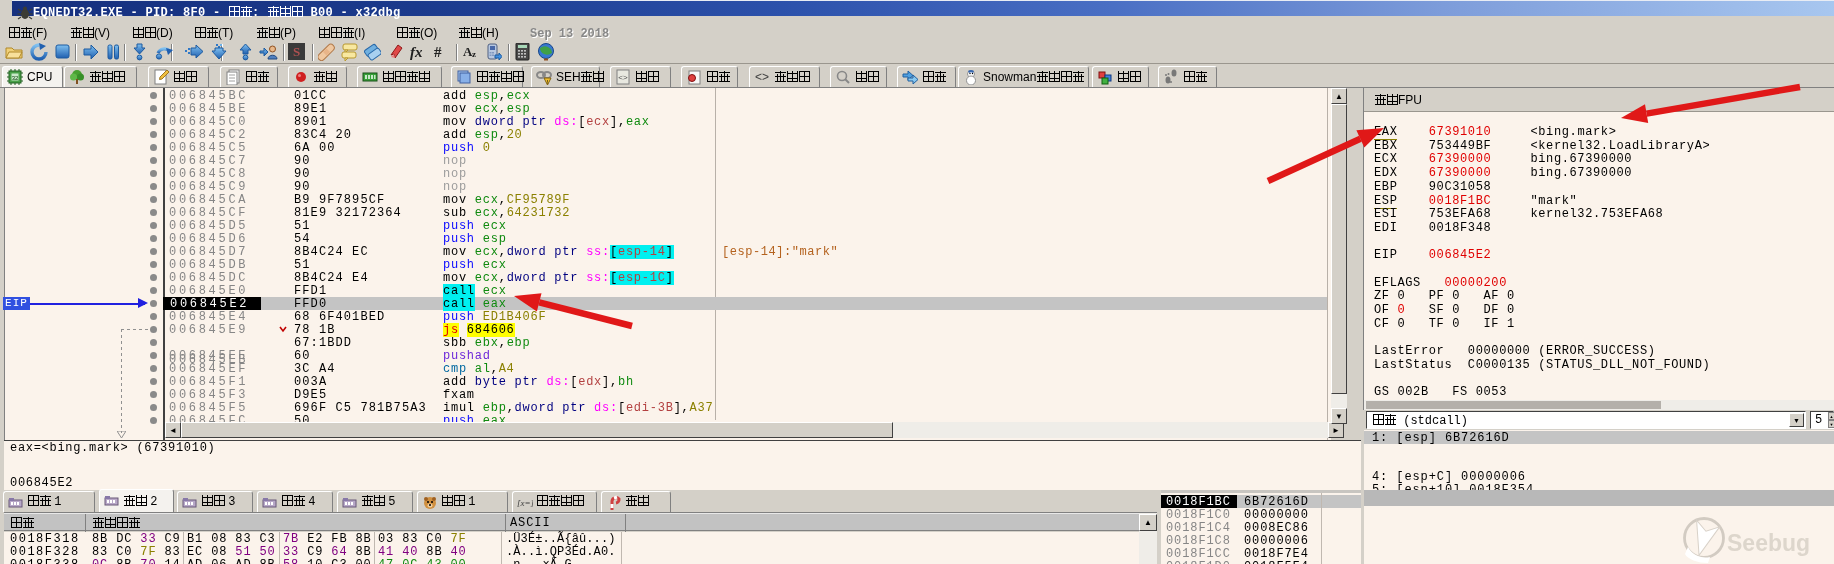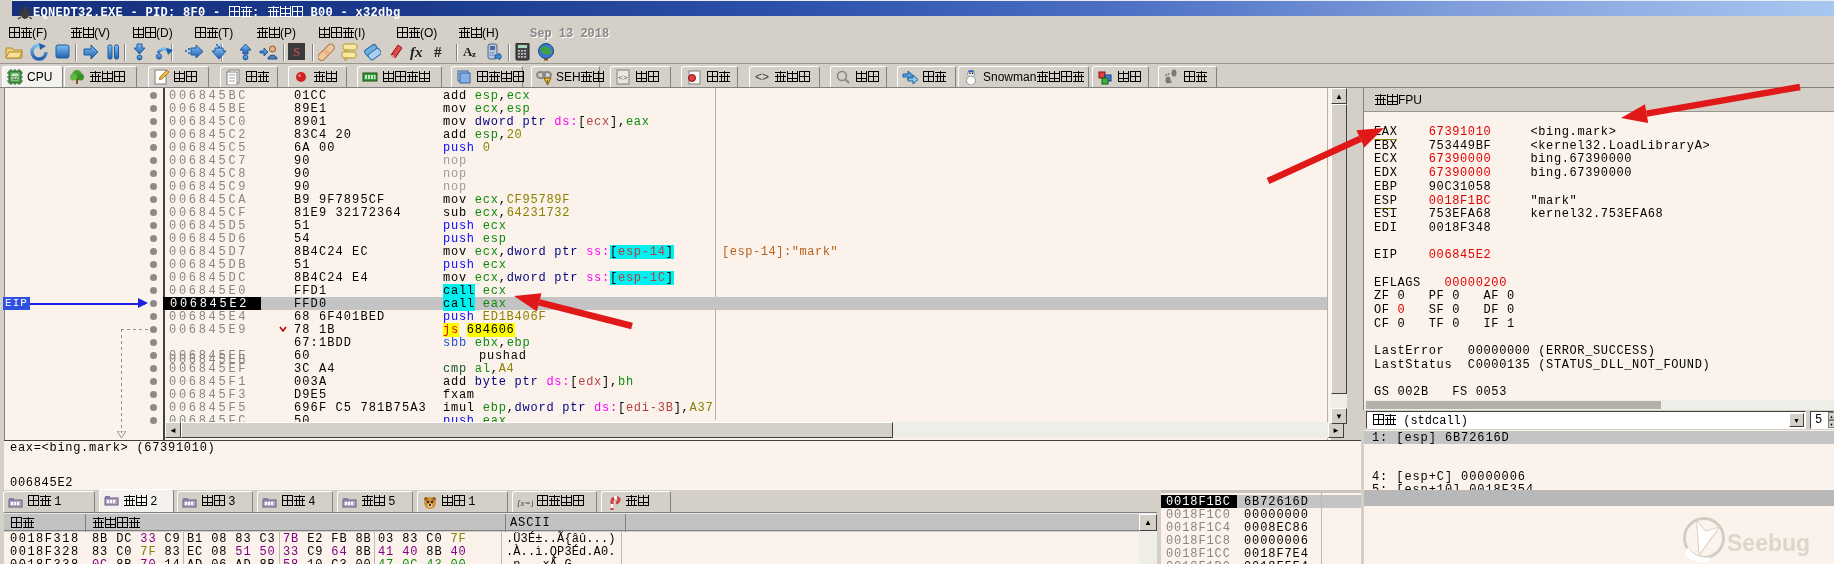--- a/index.html
+++ b/index.html
@@ -409,27 +409,27 @@
 <div class="abs mono" style="left:294px;top:310px;font-size:12px;letter-spacing:1.1px;white-space:nowrap"><span style="color:#000">68 6F401BED</span></div>
 <div class="abs mono" style="left:443px;top:310px;font-size:12px;letter-spacing:0.75px;white-space:nowrap"><span style="color:#0a0aff;">push</span><span style="color:#8b8000;"> ED1B406F</span></div>
 <div class="abs mono" style="left:169px;top:323px;color:#868686;font-size:12px;letter-spacing:2.7px;white-space:nowrap">006845E9</div>
 <div class="abs mono" style="left:294px;top:323px;font-size:12px;letter-spacing:1.1px;white-space:nowrap"><span style="color:#000">78 1B</span></div>
 <div class="abs mono" style="left:443px;top:323px;font-size:12px;letter-spacing:0.75px;white-space:nowrap"><span style="color:#e00000;background:#ffff00;">js</span><span style="color:#000;"> </span><span style="color:#000;background:#ffff00;">684606</span></div>
 <svg class="abs" style="left:279px;top:326px" width="8" height="7" viewBox="0 0 8 7">
     <path d="M1 1 L4 5 L7 1" fill="none" stroke="#c00000" stroke-width="1.6"></path>
   </svg>
 <div class="abs mono" style="left:169px;top:353px;color:#868686;font-size:12px;letter-spacing:2.7px;white-space:nowrap">006845EB</div>
 <div class="abs mono" style="left:294px;top:336px;font-size:12px;letter-spacing:1.1px;white-space:nowrap"><span style="color:#000">67:1BDD</span></div>
-<div class="abs mono" style="left:443px;top:336px;font-size:12px;letter-spacing:0.75px;white-space:nowrap"><span style="color:#1d4ed8;text-align:right;">sbb</span><span style="color:#0f8a0f;"> ebx</span><span style="color:#000;">,</span><span style="color:#0f8a0f;">ebp</span></div>
+<div class="abs mono" style="left:443px;top:336px;font-size:12px;letter-spacing:0.75px;white-space:nowrap"><span style="color:#000000;text-align:right;">sbb</span><span style="color:#0f8a0f;"> ebx</span><span style="color:#000;">,</span><span style="color:#0f8a0f;">ebp</span></div>
 <div class="abs mono" style="left:169px;top:349px;color:#868686;font-size:12px;letter-spacing:2.7px;white-space:nowrap">006845EE</div>
 <div class="abs mono" style="left:294px;top:349px;font-size:12px;letter-spacing:1.1px;white-space:nowrap"><span style="color:#000">60</span></div>
-<div class="abs mono" style="left:443px;top:349px;font-size:12px;letter-spacing:0.75px;white-space:nowrap"><span style="color:#000000;margin-left:36px;">pushad</span></div>
+<div class="abs mono" style="left:443px;top:349px;font-size:12px;letter-spacing:0.75px;white-space:nowrap"><span style="color:#6d28d9;">pushad</span></div>
 <div class="abs mono" style="left:169px;top:362px;color:#868686;font-size:12px;letter-spacing:2.7px;white-space:nowrap">006845EF</div>
 <div class="abs mono" style="left:294px;top:362px;font-size:12px;letter-spacing:1.1px;white-space:nowrap"><span style="color:#000">3C A4</span></div>
-<div class="abs mono" style="left:443px;top:362px;font-size:12px;letter-spacing:0.75px;white-space:nowrap"><span style="color:#14532d;">cmp</span><span style="color:#0f8a0f;"> al</span><span style="color:#000;">,</span><span style="color:#8b8000;">A4</span></div>
+<div class="abs mono" style="left:443px;top:362px;font-size:12px;letter-spacing:0.75px;white-space:nowrap"><span style="color:#0369a1;">cmp</span><span style="color:#0f8a0f;"> al</span><span style="color:#000;">,</span><span style="color:#8b8000;">A4</span></div>
 <div class="abs mono" style="left:169px;top:375px;color:#868686;font-size:12px;letter-spacing:2.7px;white-space:nowrap">006845F1</div>
 <div class="abs mono" style="left:294px;top:375px;font-size:12px;letter-spacing:1.1px;white-space:nowrap"><span style="color:#000">003A</span></div>
 <div class="abs mono" style="left:443px;top:375px;font-size:12px;letter-spacing:0.75px;white-space:nowrap"><span style="color:#000;">add </span><span style="color:#000080;">byte ptr </span><span style="color:#ff00ff;">ds:</span><span style="color:#000;">[</span><span style="color:#b34040;">edx</span><span style="color:#000;">]</span><span style="color:#000;">,</span><span style="color:#0f8a0f;">bh</span></div>
 <div class="abs mono" style="left:169px;top:388px;color:#868686;font-size:12px;letter-spacing:2.7px;white-space:nowrap">006845F3</div>
 <div class="abs mono" style="left:294px;top:388px;font-size:12px;letter-spacing:1.1px;white-space:nowrap"><span style="color:#000">D9E5</span></div>
 <div class="abs mono" style="left:443px;top:388px;font-size:12px;letter-spacing:0.75px;white-space:nowrap"><span style="color:#000;">fxam</span></div>
 <div class="abs mono" style="left:169px;top:401px;color:#868686;font-size:12px;letter-spacing:2.7px;white-space:nowrap">006845F5</div>
 <div class="abs mono" style="left:294px;top:401px;font-size:12px;letter-spacing:1.1px;white-space:nowrap"><span style="color:#000">696F C5 781B75A3</span></div>
 <div class="abs mono" style="left:443px;top:401px;font-size:12px;letter-spacing:0.75px;white-space:nowrap"><span style="color:#000;">imul </span><span style="color:#0f8a0f;">ebp</span><span style="color:#000;">,</span><span style="color:#000080;">dword ptr </span><span style="color:#ff00ff;">ds:</span><span style="color:#000;">[</span><span style="color:#b34040;">edi-3B</span><span style="color:#000;">]</span><span style="color:#000;">,</span><span style="color:#8b8000;">A37</span></div>
 <div class="abs mono" style="left:169px;top:414px;color:#868686;font-size:12px;letter-spacing:2.7px;white-space:nowrap">006845FC</div>

